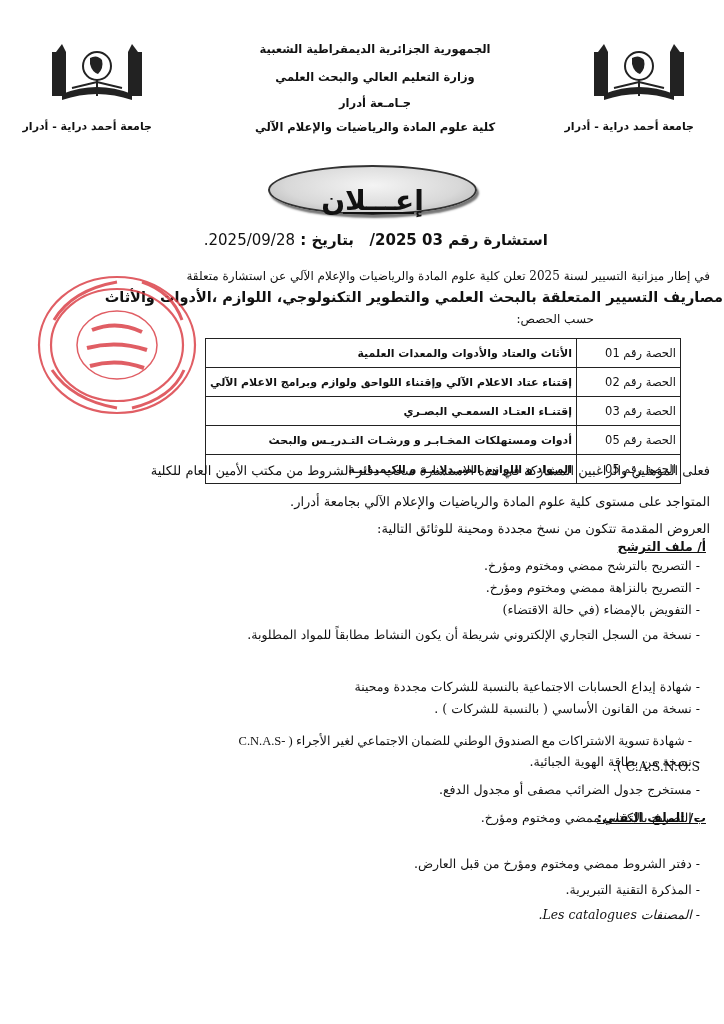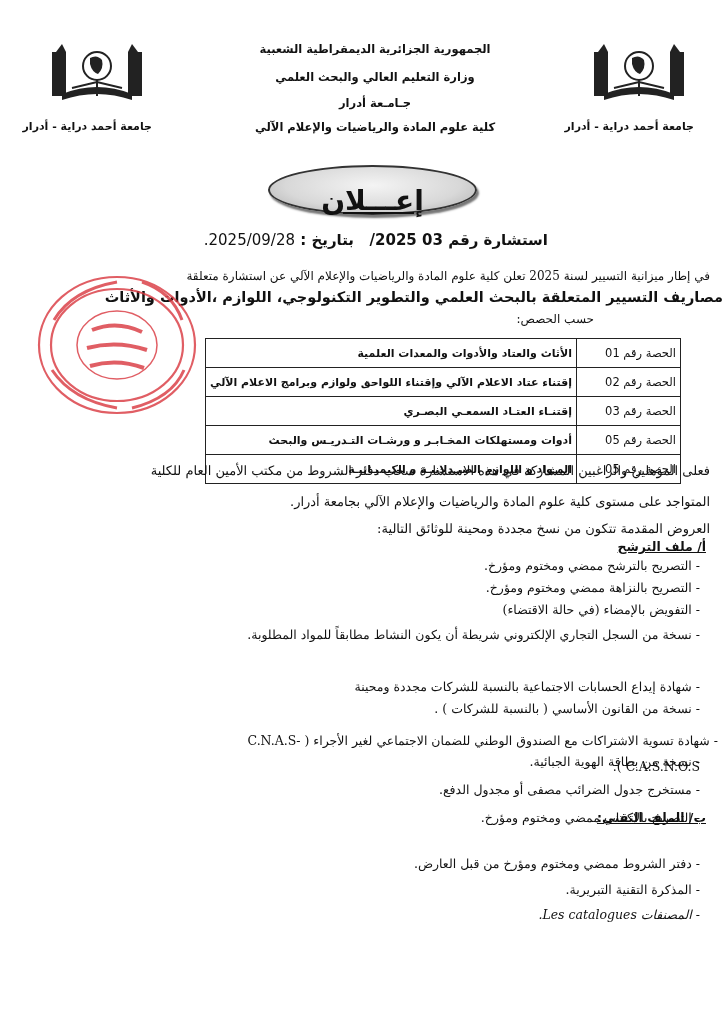--- a/index.html
+++ b/index.html
@@ -135,21 +135,21 @@
 <div class="abs rtl para" style="right:14px; top:521px; font-size:13px;">العروض المقدمة تتكون من نسخ مجددة ومحينة للوثائق التالية:</div>
 
 <div class="abs rtl sec" style="right:18px; top:539px;">أ/ ملف الترشح</div>
 <div class="abs item" style="right:24px; top:558px;text-align:right;">- التصريح بالترشح ممضي ومختوم ومؤرخ.</div>
 <div class="abs item" style="right:24px; top:580px;">- التصريح بالنزاهة ممضي ومختوم ومؤرخ.</div>
 <div class="abs item" style="right:24px; top:602px;">- التفويض بالإمضاء (في حالة الاقتضاء)</div>
 <div class="abs item" style="right:24px; top:627px;">- نسخة من السجل التجاري الإلكتروني شريطة أن يكون النشاط مطابقاً للمواد المطلوبة.</div>
 <div class="abs item" style="right:24px; top:653px;margin-top:48px;">- نسخة من القانون الأساسي ( بالنسبة للشركات ) .</div>
 <div class="abs item" style="right:24px; top:679px;">- شهادة إيداع الحسابات الاجتماعية بالنسبة للشركات مجددة ومحينة</div>
 <div class="abs item" style="right:24px; top:706px;margin-top:48px;">- نسخة من بطاقة الهوية الجبائية.</div>
-<div class="abs item" style="right:6px; top:733px;">- شهادة تسوية الاشتراكات مع الصندوق الوطني للضمان الاجتماعي لغير الأجراء ( -C.N.A.S</div>
+<div class="abs item" style="right:32px; top:733px;font-family:Liberation Serif, serif;">- شهادة تسوية الاشتراكات مع الصندوق الوطني للضمان الاجتماعي لغير الأجراء ( -C.N.A.S</div>
 <div class="abs item" style="right:24px; top:759px;">C.A.S.N.O.S ).</div>
 <div class="abs item" style="right:24px; top:782px;">- مستخرج جدول الضرائب مصفى أو مجدول الدفع.</div>
 
 <div class="abs rtl sec" style="right:18px; top:810px;">ب/ الملف التقني:</div>
 <div class="abs item" style="right:24px; top:810px;margin-left:36px;">- التصريح بالاكتتاب ممضي ومختوم ومؤرخ.</div>
 <div class="abs item" style="right:24px; top:856px;">- دفتر الشروط ممضي ومختوم ومؤرخ من قبل العارض.</div>
 <div class="abs item" style="right:24px; top:882px;">- المذكرة التقنية التبريرية.</div>
 <div class="abs item" style="right:24px; top:907px;font-style:italic;">- المصنفات Les catalogues.</div>
 
 </body></html>

